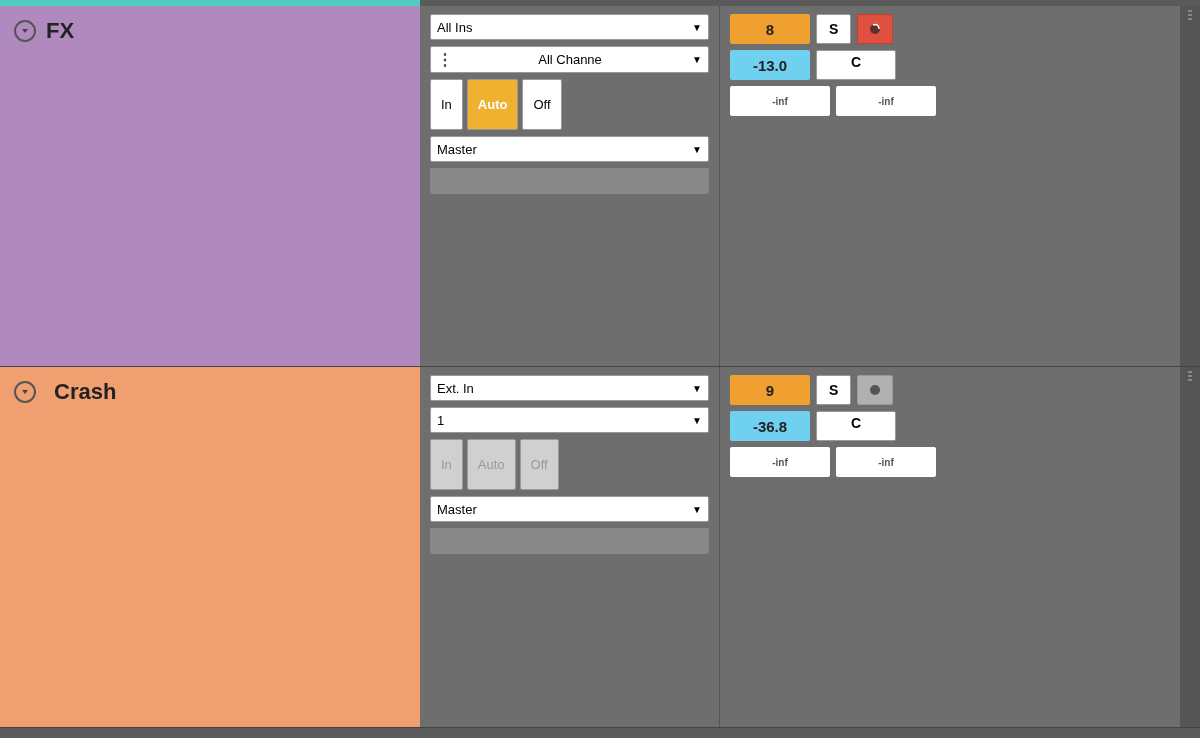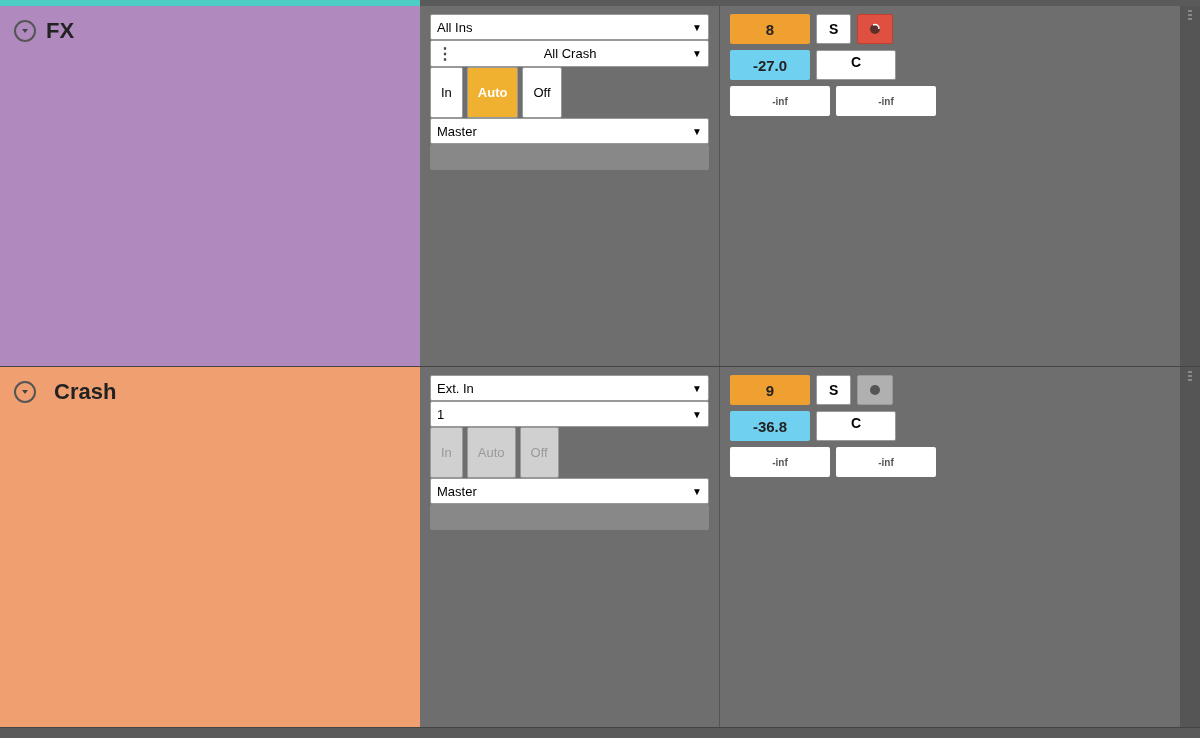--- a/index.html
+++ b/index.html
@@ -79,20 +79,21 @@
       margin-top: 0;
     }
 
     
     .track-controls {
       width: 300px;
       background: #6e6e6e;
       padding: 8px 10px;
       display: flex;
       flex-direction: column;
+      gap: 6px;
       border-right: 1px solid #555;
     }
 
     .control-row {
       display: flex;
       flex-direction: row;
       align-items: center;
       gap: 4px;
     }
 
@@ -294,21 +295,21 @@
     <div class="track-controls">
       <div class="control-row">
         <div class="dropdown full-width">
           <span>All Ins</span>
           <span class="dropdown-arrow">▼</span>
         </div>
       </div>
       <div class="control-row">
         <div class="dropdown full-width dropdown-with-dots">
           <span class="dots-icon">⋮</span>
-          <span>All Crash</span>
+          <span>All Channe</span>
           <span class="dropdown-arrow">▼</span>
         </div>
       </div>
       <div class="control-row">
         <button class="btn">In</button>
         <button class="btn active-auto">Auto</button>
         <button class="btn">Off</button>
       </div>
       <div class="control-row">
         <div class="dropdown full-width">
@@ -326,21 +327,21 @@
         <div class="val-box orange">8</div>
         <button class="s-btn">S</button>
         <div class="record-btn">
           <svg width="16" height="16" viewBox="0 0 16 16">
             <circle cx="8" cy="8" r="5" fill="#222" opacity="0.7"></circle>
             <path d="M6 4 A4 4 0 0 1 12 8" stroke="white" stroke-width="1.5" fill="none"></path>
           </svg>
         </div>
       </div>
       <div class="value-row">
-        <div class="val-box blue">-27.0</div>
+        <div class="val-box blue">-13.0</div>
         <div class="c-btn">C</div>
       </div>
       <div class="value-row">
         <div class="val-box inf-val">-inf</div>
         <div class="val-box inf-val">-inf</div>
       </div>
     </div>
 
     <div class="scrollbar-area">
       <div class="scroll-tick"></div>

